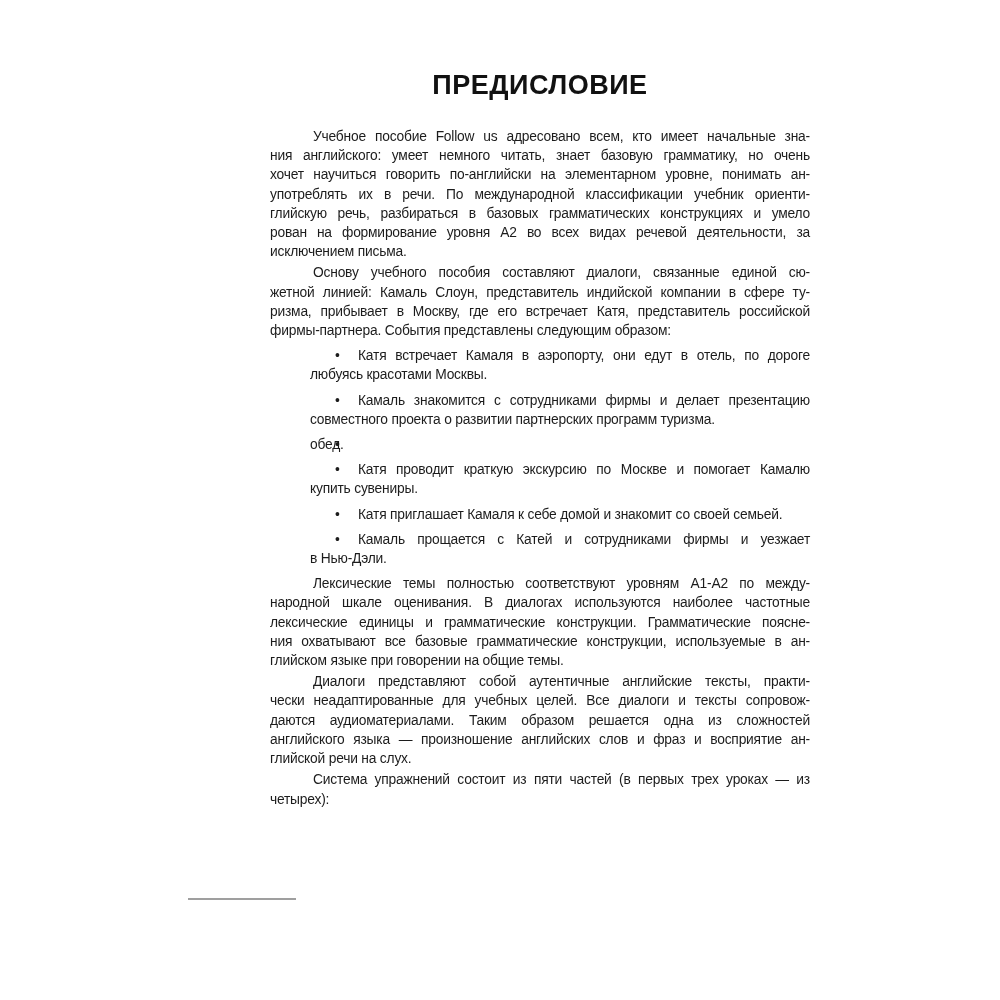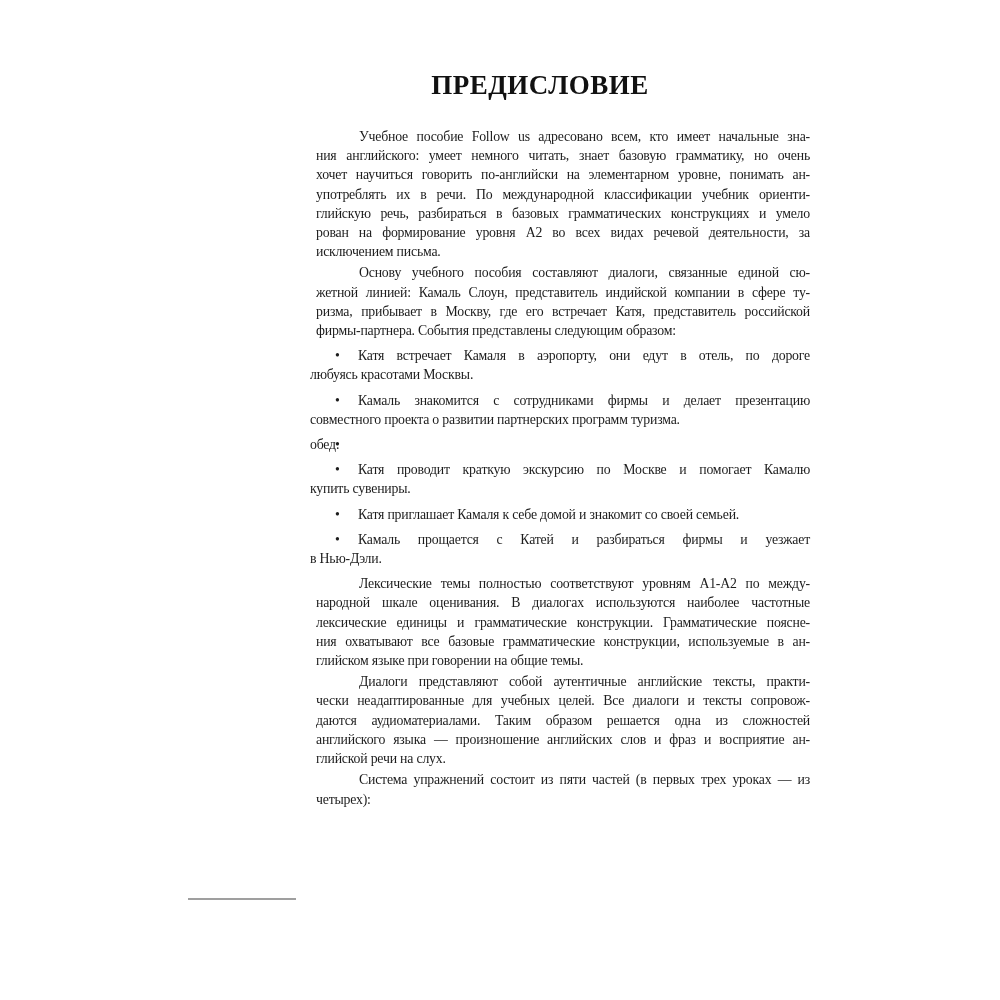--- a/index.html
+++ b/index.html
@@ -1,21 +1,21 @@
 <!DOCTYPE html>
 <html><head>
 <meta charset="utf-8">
 <style>
   html, body { margin: 0; padding: 0; background: #ffffff; }
   .page {
     position: relative;
     width: 1000px;
     height: 900px;
     background: #ffffff;
-    font-family: Liberation Serif, serif;
+    font-family: Liberation Sans, sans-serif;
     color: #1c1c1c;
     overflow: hidden;
   }
   .title {
     position: absolute;
     top: 70px;
     left: 270px;
     width: 540px;
     text-align: center;
     font-size: 27px;
@@ -25,21 +25,21 @@
   }
   .content {
     position: absolute;
     top: 127px;
     left: 270px;
     width: 540px;
     font-size: 13.8px;
     line-height: 19.2px;
     letter-spacing: -0.2px;
   }
-  .block { position: relative; margin-left: 46px; }
+  .block { position: relative; }
   .block + .block.para { margin-top: 2px; }
   .block + .block.bullet { margin-top: 6px; }
   .block.bullet + .block.para { margin-top: 6px; }
   .line {
     text-align: justify;
     text-align-last: justify;
   }
   .line.last { text-align-last: left; }
   .para .line.first { text-indent: 43px; }
   .bullet { margin-left: 40px; }
@@ -108,21 +108,21 @@
         <span class="marker">•</span>
         <div class="line first">Катя проводит краткую экскурсию по Москве и помогает Камалю</div>
         <div class="line last">купить сувениры.</div>
       </div>
       <div class="block bullet">
         <span class="marker">•</span>
         <div class="line first last">Катя приглашает Камаля к себе домой и знакомит со своей семьей.</div>
       </div>
       <div class="block bullet">
         <span class="marker">•</span>
-        <div class="line first">Камаль прощается с Катей и разбираться фирмы и уезжает</div>
+        <div class="line first">Камаль прощается с Катей и сотрудниками фирмы и уезжает</div>
         <div class="line last">в Нью-Дэли.</div>
       </div>
       <div class="block para">
         <div class="line first">Лексические темы полностью соответствуют уровням А1-А2 по между-</div>
         <div class="line">народной шкале оценивания. В диалогах используются наиболее частотные</div>
         <div class="line">лексические единицы и грамматические конструкции. Грамматические поясне-</div>
         <div class="line">ния охватывают все базовые грамматические конструкции, используемые в ан-</div>
         <div class="line last">глийском языке при говорении на общие темы.</div>
       </div>
       <div class="block para">

